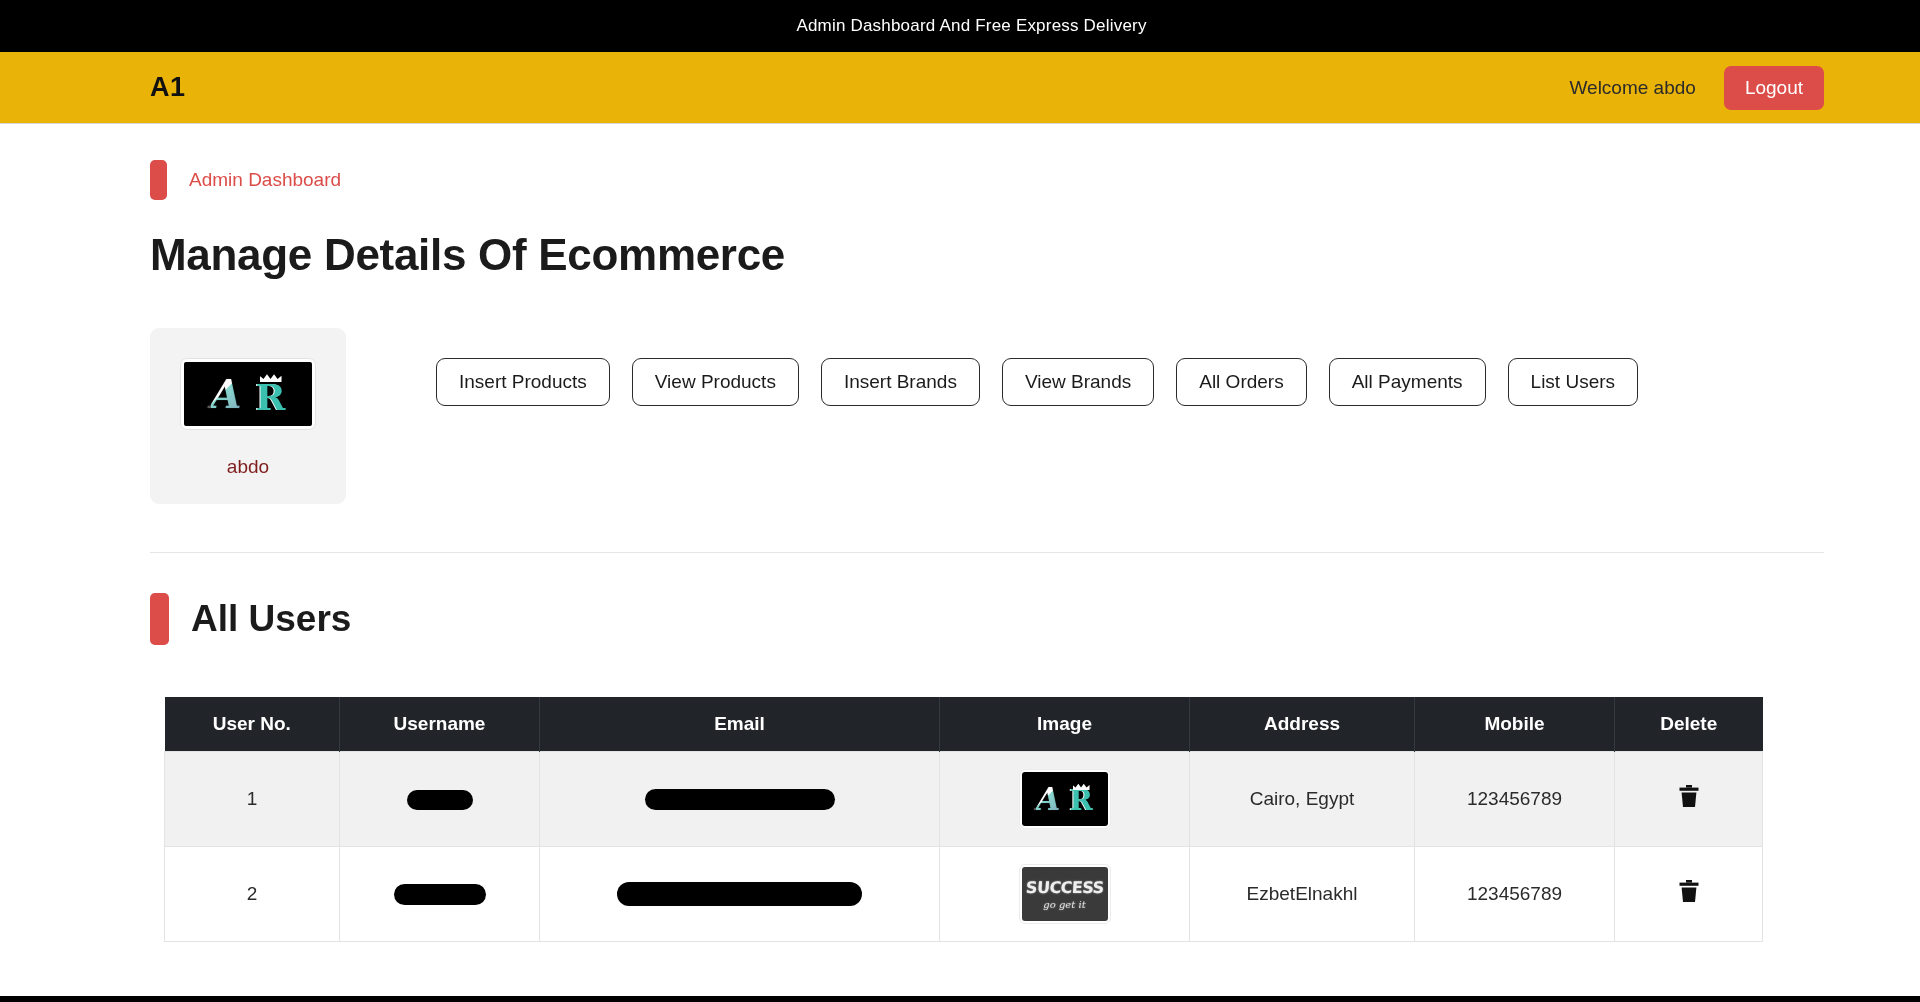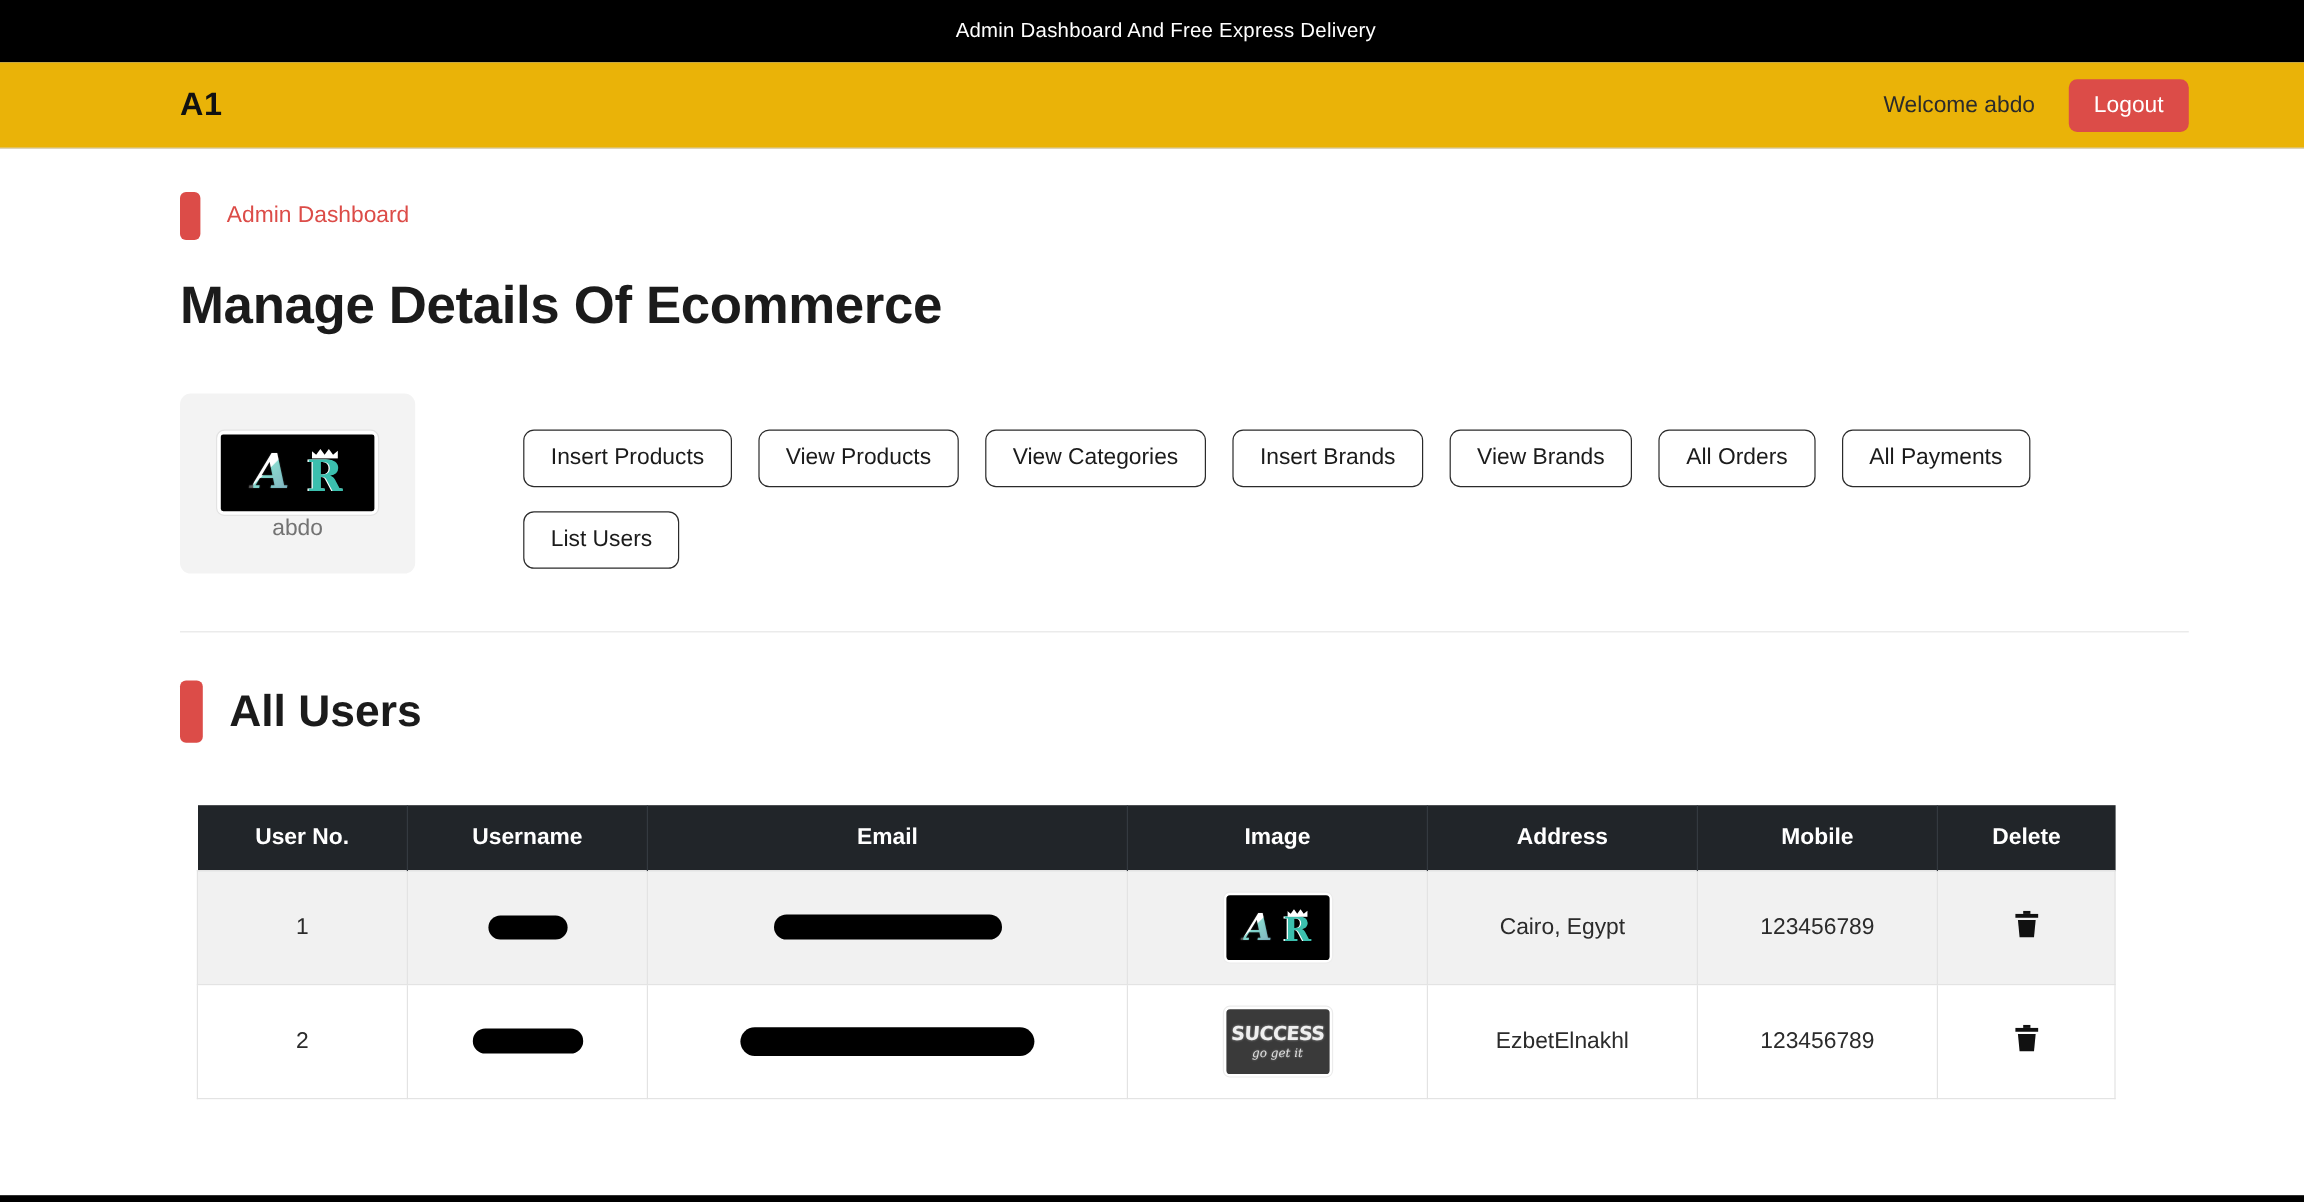--- a/index.html
+++ b/index.html
@@ -161,22 +161,23 @@
   }
   .glyph-r {
     font-family: "DejaVu Serif", serif;
     font-weight: bold;
     font-size: 36px;
     line-height: .95;
     color: #3bbfae;
     text-shadow: -1px 0 0 #ffffff;
   }
   .profile-name {
-    font-size: 19px;
-    color: #737373;
+    margin-top: 26px;
+    font-size: 19px;
+    color: #7f1d1d;
     text-align: center;
   }
 
   .actions {
     display: flex;
     flex-wrap: wrap;
     gap: 20px 22px;
     max-width: 1260px;
     padding-top: 30px;
   }
@@ -354,21 +355,20 @@
             <span class="glyph-r">R</span>
           </span>
         </div>
       </div>
       <div class="profile-name">abdo</div>
     </div>
 
     <div class="actions">
       <button class="action-btn">Insert Products</button>
       <button class="action-btn">View Products</button>
-      <button class="action-btn">View Categories</button>
       <button class="action-btn">Insert Brands</button>
       <button class="action-btn">View Brands</button>
       <button class="action-btn">All Orders</button>
       <button class="action-btn">All Payments</button>
       <button class="action-btn">List Users</button>
     </div>
 
   </div>
 
   <hr class="divider">

